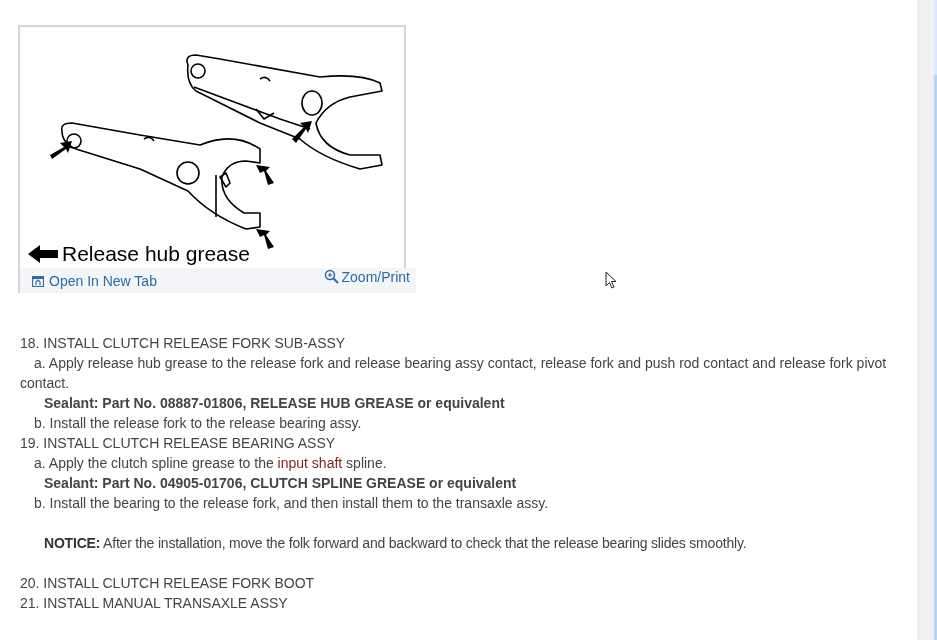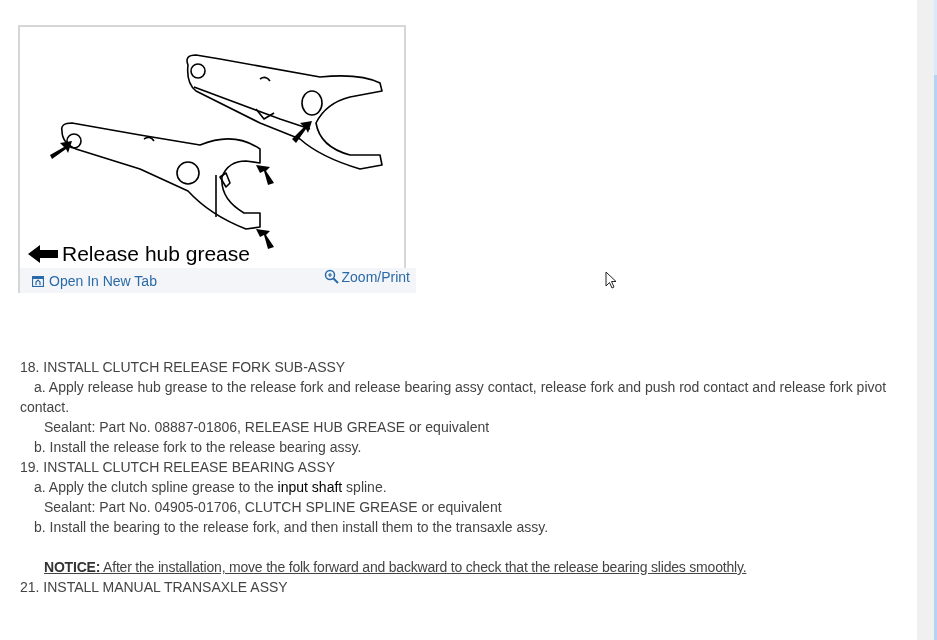--- a/index.html
+++ b/index.html
@@ -18,26 +18,26 @@
     position:absolute; left:8px; top:215px; font-size:21px; color:#000;
     display:flex; align-items:center; gap:4px;
   }
   .caption .arrow { width:30px; height:18px; }
   .figure-bar {
     position:absolute; left:0; top:241px; width:384px; height:25px;
     background:#f3f5f8; font-size:14px; color:#2a6aa8;padding-left:12px;
   }
   .open-tab { position:absolute; left:12px; top:5px; display:flex; align-items:center; gap:5px; cursor:pointer; }
   .zoom-print { position:absolute; right:6px; top:1px; display:flex; align-items:flex-end; gap:2px; cursor:pointer; }
-  .text { position:absolute; left:20px; top:333px; width:890px; font-size:14px; line-height:20px; color:#444;margin-top:24px; }
+  .text { position:absolute; left:20px; top:333px; width:890px; font-size:14px; line-height:20px; color:#444; }
   .text p { margin:0; }
   .ind1 { padding-left:14px; }
-  .ind2 { padding-left:24px; }
-  .link { color:#000000; cursor:pointer; }
-  .notice { padding-left:24px; margin-top:20px !important; font-family:"Liberation Sans", sans-serif; letter-spacing:-0.2px;text-decoration:underline; }
+  .ind2 { padding-left:24px;font-weight:bold; }
+  .link { color:#7f1d1d; cursor:pointer; }
+  .notice { padding-left:24px; margin-top:20px !important; font-family:"Liberation Sans", sans-serif; letter-spacing:-0.2px; }
   .notice b { color:#333; }
   .gap { margin-top:20px !important; }
   .scroll-track { position:absolute; left:917px; top:0; width:20px; height:640px; background:#f0f0f0; }
   .scroll-thumb { position:absolute; left:934px; top:0; width:3px; height:640px; background:linear-gradient(#dbeafb 0, #dbeafb 75px, #b5d4f3 75px, #b5d4f3 100%); }
   .cursor { position:absolute; left:605px; top:271px; width:14px; height:20px; }
 </style>
 </head>
 <body>
 
 <div class="content">
@@ -102,20 +102,21 @@
     <p>18. INSTALL CLUTCH RELEASE FORK SUB-ASSY</p>
     <p class="ind1">a. Apply release hub grease to the release fork and release bearing assy contact, release fork and push rod contact and release fork pivot</p>
     <p>contact.</p>
     <p class="ind2">Sealant: Part No. 08887-01806, RELEASE HUB GREASE or equivalent</p>
     <p class="ind1">b. Install the release fork to the release bearing assy.</p>
     <p>19. INSTALL CLUTCH RELEASE BEARING ASSY</p>
     <p class="ind1"><span>a. Apply the clutch spline grease to the </span><span class="link">input shaft</span><span> spline.</span></p>
     <p class="ind2">Sealant: Part No. 04905-01706, CLUTCH SPLINE GREASE or equivalent</p>
     <p class="ind1">b. Install the bearing to the release fork, and then install them to the transaxle assy.</p>
     <p class="notice"><b>NOTICE:</b><span> After the installation, move the folk forward and backward to check that the release bearing slides smoothly.</span></p>
+    <p class="gap">20. INSTALL CLUTCH RELEASE FORK BOOT</p>
     <p>21. INSTALL MANUAL TRANSAXLE ASSY</p>
   </div>
 
   <svg class="cursor" viewBox="0 0 14 20">
     <path d="M1 1 L1 15 L4.5 11.5 L7 17 L9 16 L6.5 10.5 L11 10.5 Z" fill="#fff" stroke="#222" stroke-width="1"></path>
   </svg>
 </div>
 
 <div class="scroll-track"></div>
 <div class="scroll-thumb"></div>

